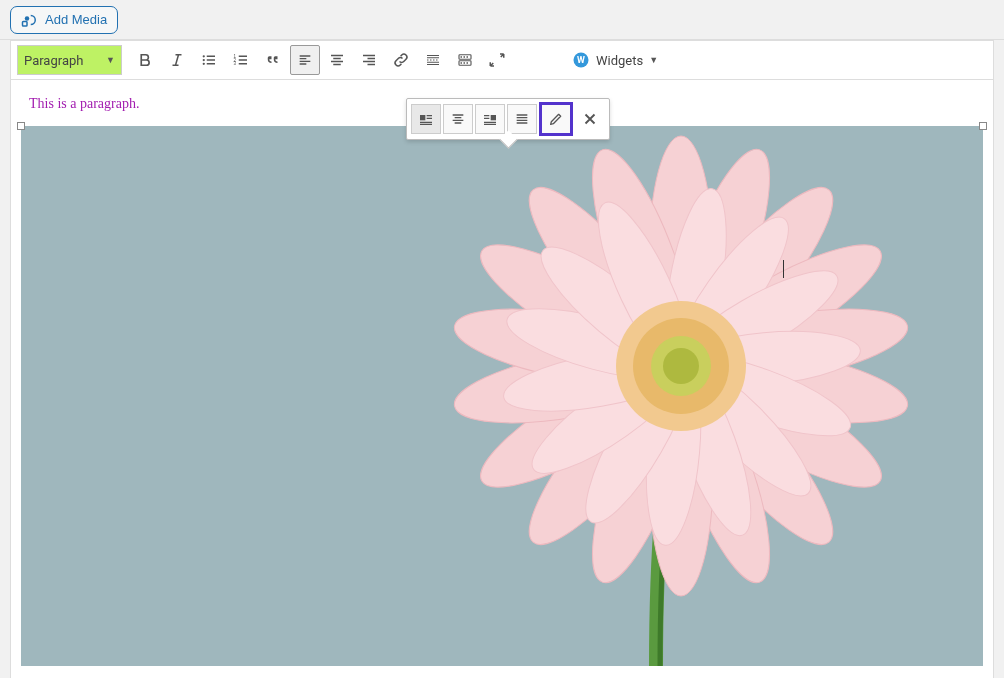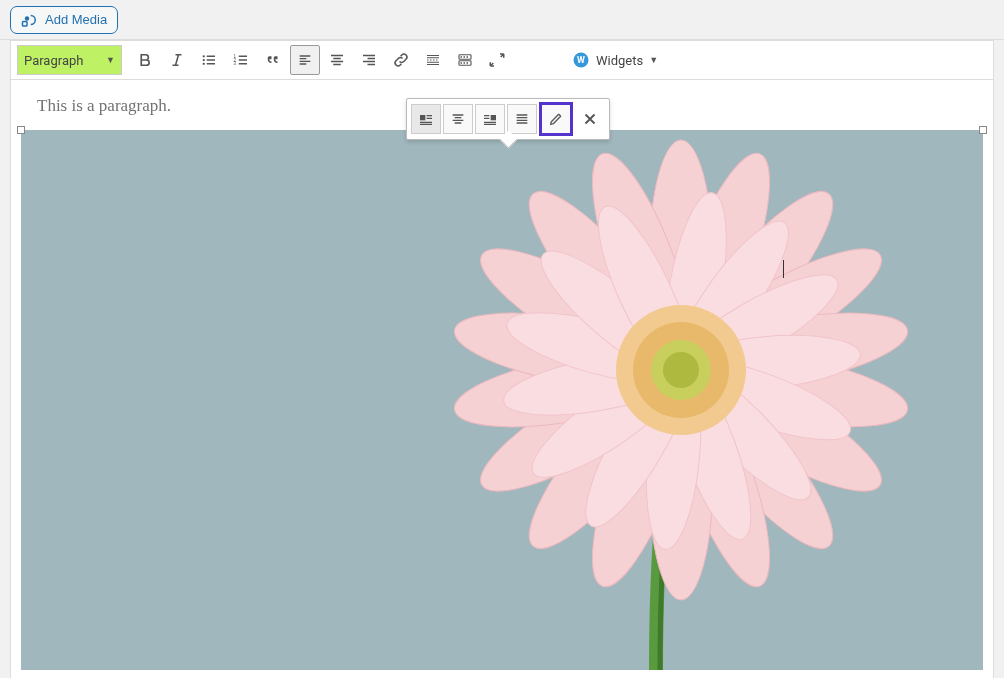--- a/index.html
+++ b/index.html
@@ -103,24 +103,24 @@
     background: #fff;
     border: 1px solid #ddd;
     border-top: none;
     margin: 0 10px;
     padding: 10px 10px 0 10px;
     position: relative;
     height: 618px;
     overflow: hidden;
   }
   .paragraph-text {
-    font-size: 17px;
+    font-size: 14px;
     font-weight: 300;
-    color: #737373;
-    margin: 6px 0 14px 16px;
+    color: #a21caf;
+    margin: 6px 0 14px 8px;
     font-family: Georgia, serif;
   }
   
   .image-wrapper {
     position: relative;
     margin-top: 6px;
   }
   .flower-svg {
     display: block;
     width: 100%;

